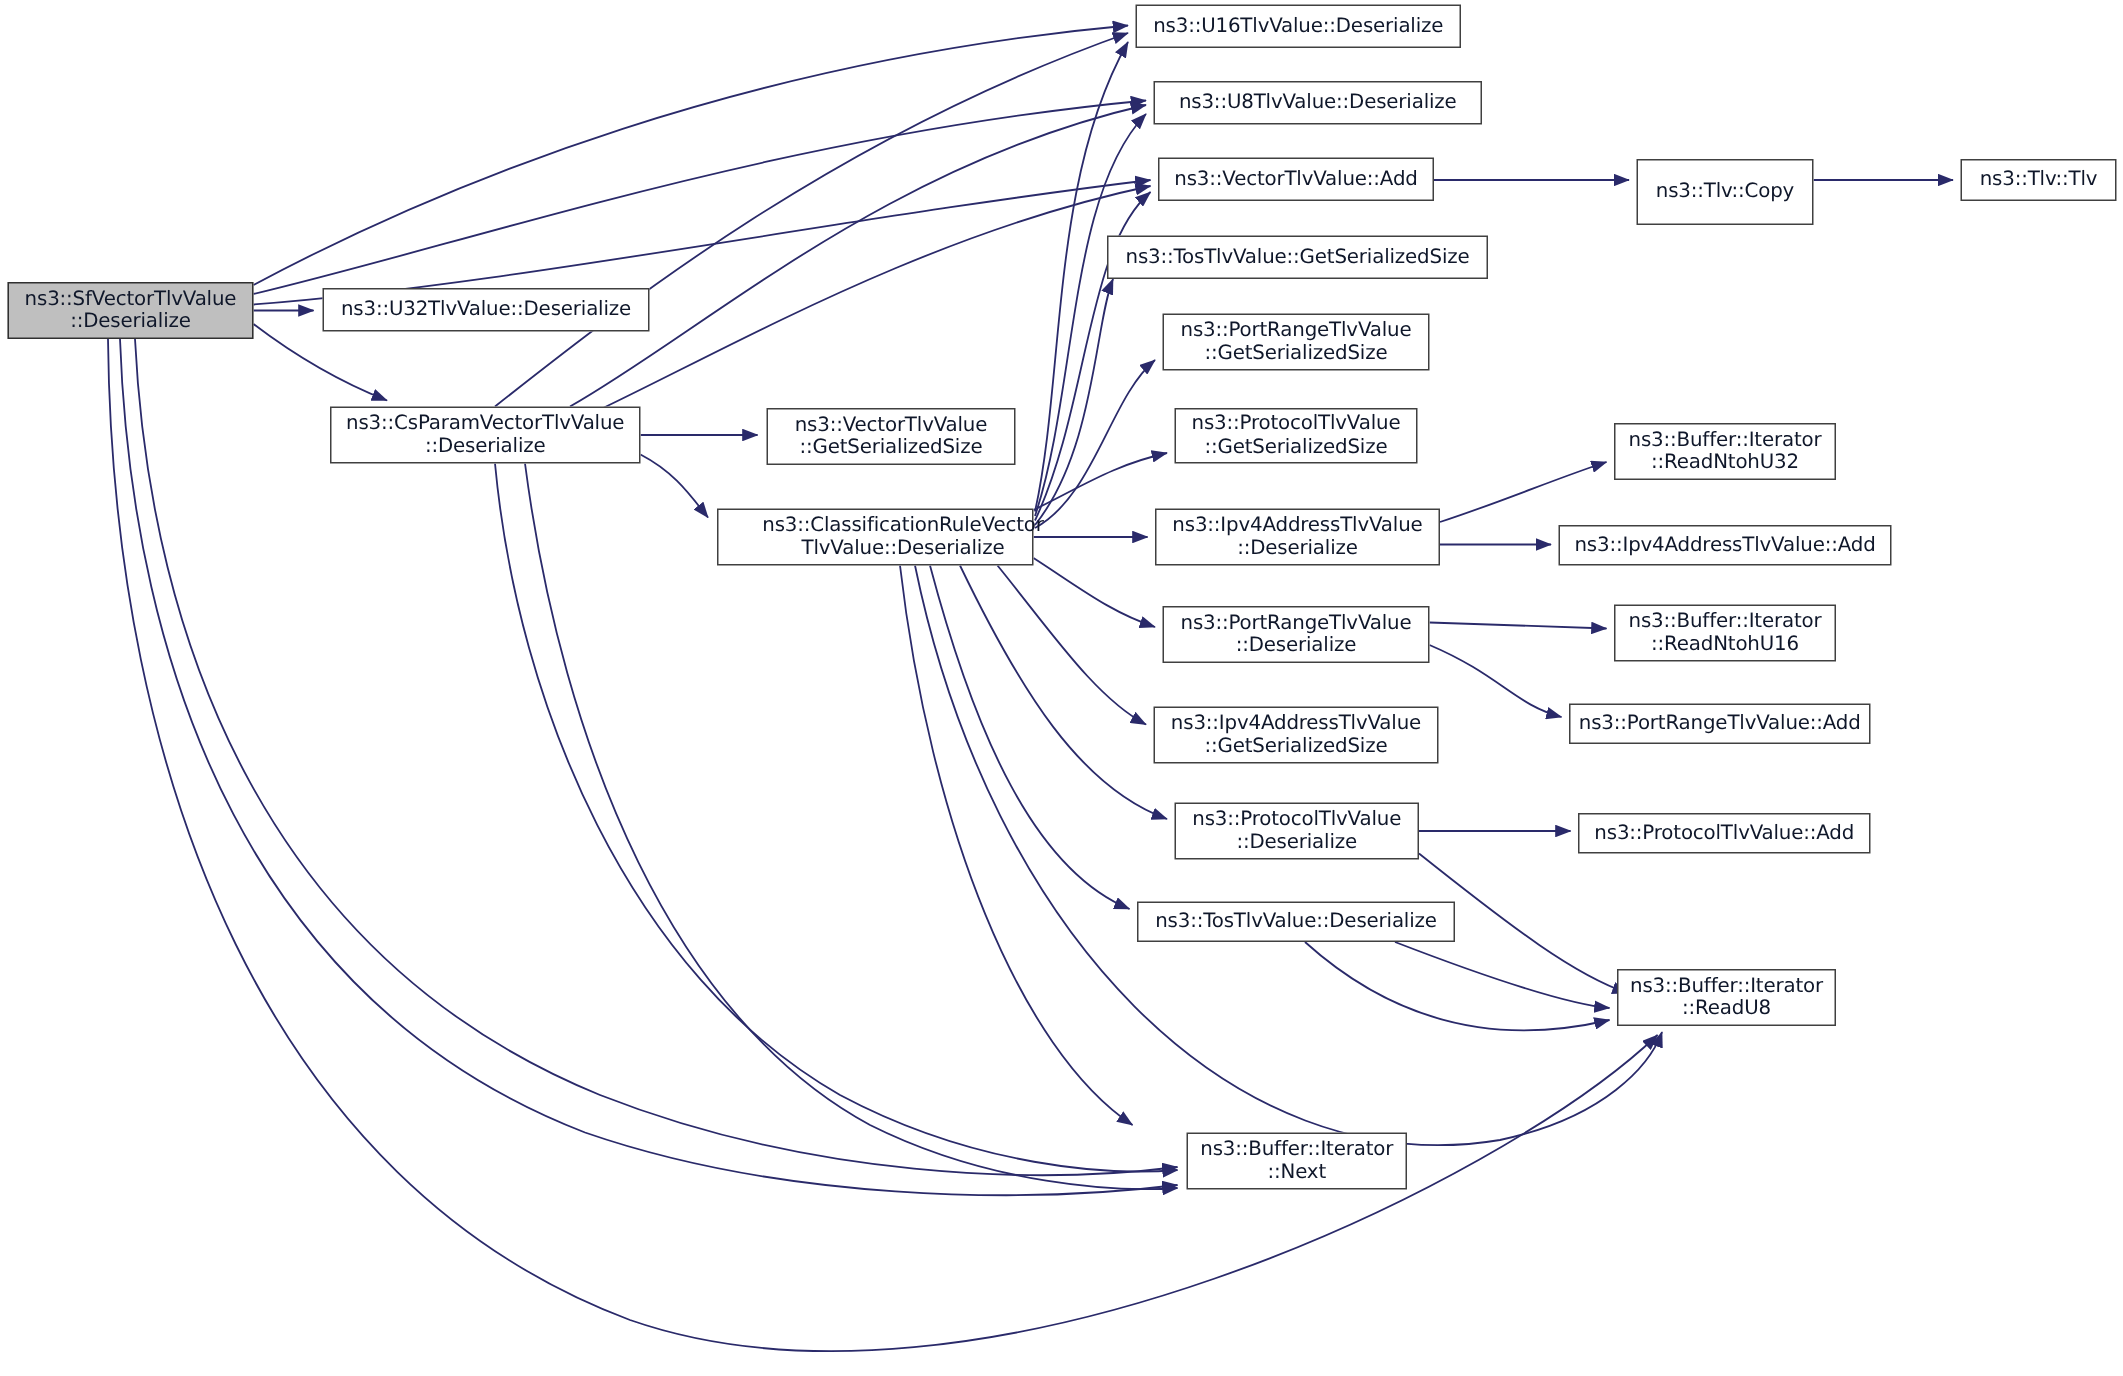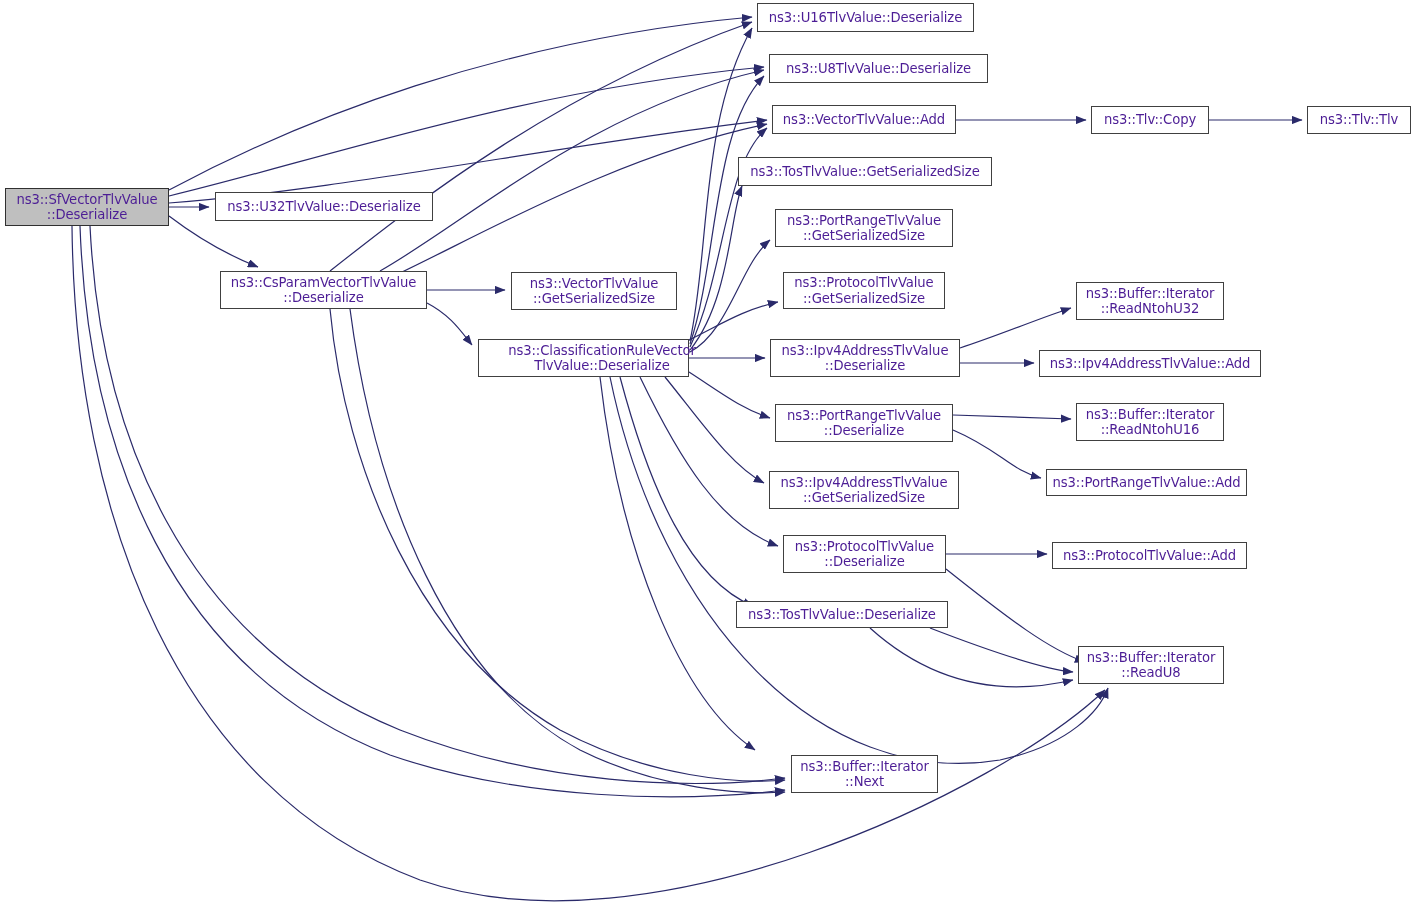--- a/index.html
+++ b/index.html
@@ -21,21 +21,21 @@
     top: 0;
     width: 1415px;
     height: 917px;
     pointer-events: none;
   }
   .node {
     position: absolute;
     box-sizing: border-box;
     border: 1px solid #404040;
     background: #ffffff;
-    color: #4c1d95;
+    color: #0f172a;
     font-size: 13.2px;
     line-height: 15.5px;
     display: flex;
     align-items: center;
     justify-content: center;
     text-align: center;
     white-space: pre-line;
     letter-spacing: -0.1px;
     z-index: 2;
   }
@@ -92,21 +92,21 @@
         <path d="M946,554 L1047,554" fill="none" stroke="#2a2a6a" stroke-width="1.2" marker-end="url(#arrowhead)"></path>
         <path d="M946,569 C1010,620 1050,650 1085,662" fill="none" stroke="#2a2a6a" stroke-width="1.2" marker-end="url(#arrowhead)"></path>
         <path d="M930,628 C1000,655 1050,670 1073,672" fill="none" stroke="#2a2a6a" stroke-width="1.2" marker-end="url(#arrowhead)"></path>
         <path d="M870,628 C950,700 1030,690 1073,680" fill="none" stroke="#2a2a6a" stroke-width="1.2" marker-end="url(#arrowhead)"></path>
       </g>
   </svg>
   <div id="nodes-group">
       <div class="node" style="left: 757px; top: 3px; width: 217px; height: 29px;"><span>ns3::U16TlvValue::Deserialize</span></div>
       <div class="node" style="left: 769px; top: 54px; width: 219px; height: 29px;"><span>ns3::U8TlvValue::Deserialize</span></div>
       <div class="node" style="left: 772px; top: 105px; width: 184px; height: 29px;"><span>ns3::VectorTlvValue::Add</span></div>
-      <div class="node" style="left: 1091px; top: 106px; width: 118px; height: 28px;"><span>ns3::Tlv::Copy</span></div>
+      <div class="node" style="left: 1091px; top: 106px; width: 118px; height: 44px;"><span>ns3::Tlv::Copy</span></div>
       <div class="node" style="left: 1307px; top: 106px; width: 104px; height: 28px;"><span>ns3::Tlv::Tlv</span></div>
       <div class="node" style="left: 738px; top: 157px; width: 254px; height: 29px;"><span>ns3::TosTlvValue::GetSerializedSize</span></div>
       <div class="node root" style="left: 5px; top: 188px; width: 164px; height: 38px;"><span>ns3::SfVectorTlvValue
 ::Deserialize</span></div>
       <div class="node" style="left: 215px; top: 192px; width: 218px; height: 29px;"><span>ns3::U32TlvValue::Deserialize</span></div>
       <div class="node" style="left: 775px; top: 209px; width: 178px; height: 38px;"><span>ns3::PortRangeTlvValue
 ::GetSerializedSize</span></div>
       <div class="node" style="left: 220px; top: 271px; width: 207px; height: 38px;"><span>ns3::CsParamVectorTlvValue
 ::Deserialize</span></div>
       <div class="node" style="left: 511px; top: 272px; width: 166px; height: 38px;"><span>ns3::VectorTlvValue
@@ -123,19 +123,19 @@
       <div class="node" style="left: 775px; top: 404px; width: 178px; height: 38px;"><span>ns3::PortRangeTlvValue
 ::Deserialize</span></div>
       <div class="node" style="left: 1076px; top: 403px; width: 148px; height: 38px;"><span>ns3::Buffer::Iterator
 ::ReadNtohU16</span></div>
       <div class="node" style="left: 769px; top: 471px; width: 190px; height: 38px;"><span>ns3::Ipv4AddressTlvValue
 ::GetSerializedSize</span></div>
       <div class="node" style="left: 1046px; top: 469px; width: 201px; height: 27px;"><span>ns3::PortRangeTlvValue::Add</span></div>
       <div class="node" style="left: 783px; top: 535px; width: 163px; height: 38px;"><span>ns3::ProtocolTlvValue
 ::Deserialize</span></div>
       <div class="node" style="left: 1052px; top: 542px; width: 195px; height: 27px;"><span>ns3::ProtocolTlvValue::Add</span></div>
-      <div class="node" style="left: 736px; top: 601px; width: 212px; height: 27px;"><span>ns3::TosTlvValue::Deserialize</span></div>
+      <div class="node" style="left: 758px; top: 601px; width: 212px; height: 27px;"><span>ns3::TosTlvValue::Deserialize</span></div>
       <div class="node" style="left: 1078px; top: 646px; width: 146px; height: 38px;"><span>ns3::Buffer::Iterator
 ::ReadU8</span></div>
       <div class="node" style="left: 791px; top: 755px; width: 147px; height: 38px;"><span>ns3::Buffer::Iterator
 ::Next</span></div>
     </div>
 </div>
 
 </body></html>

